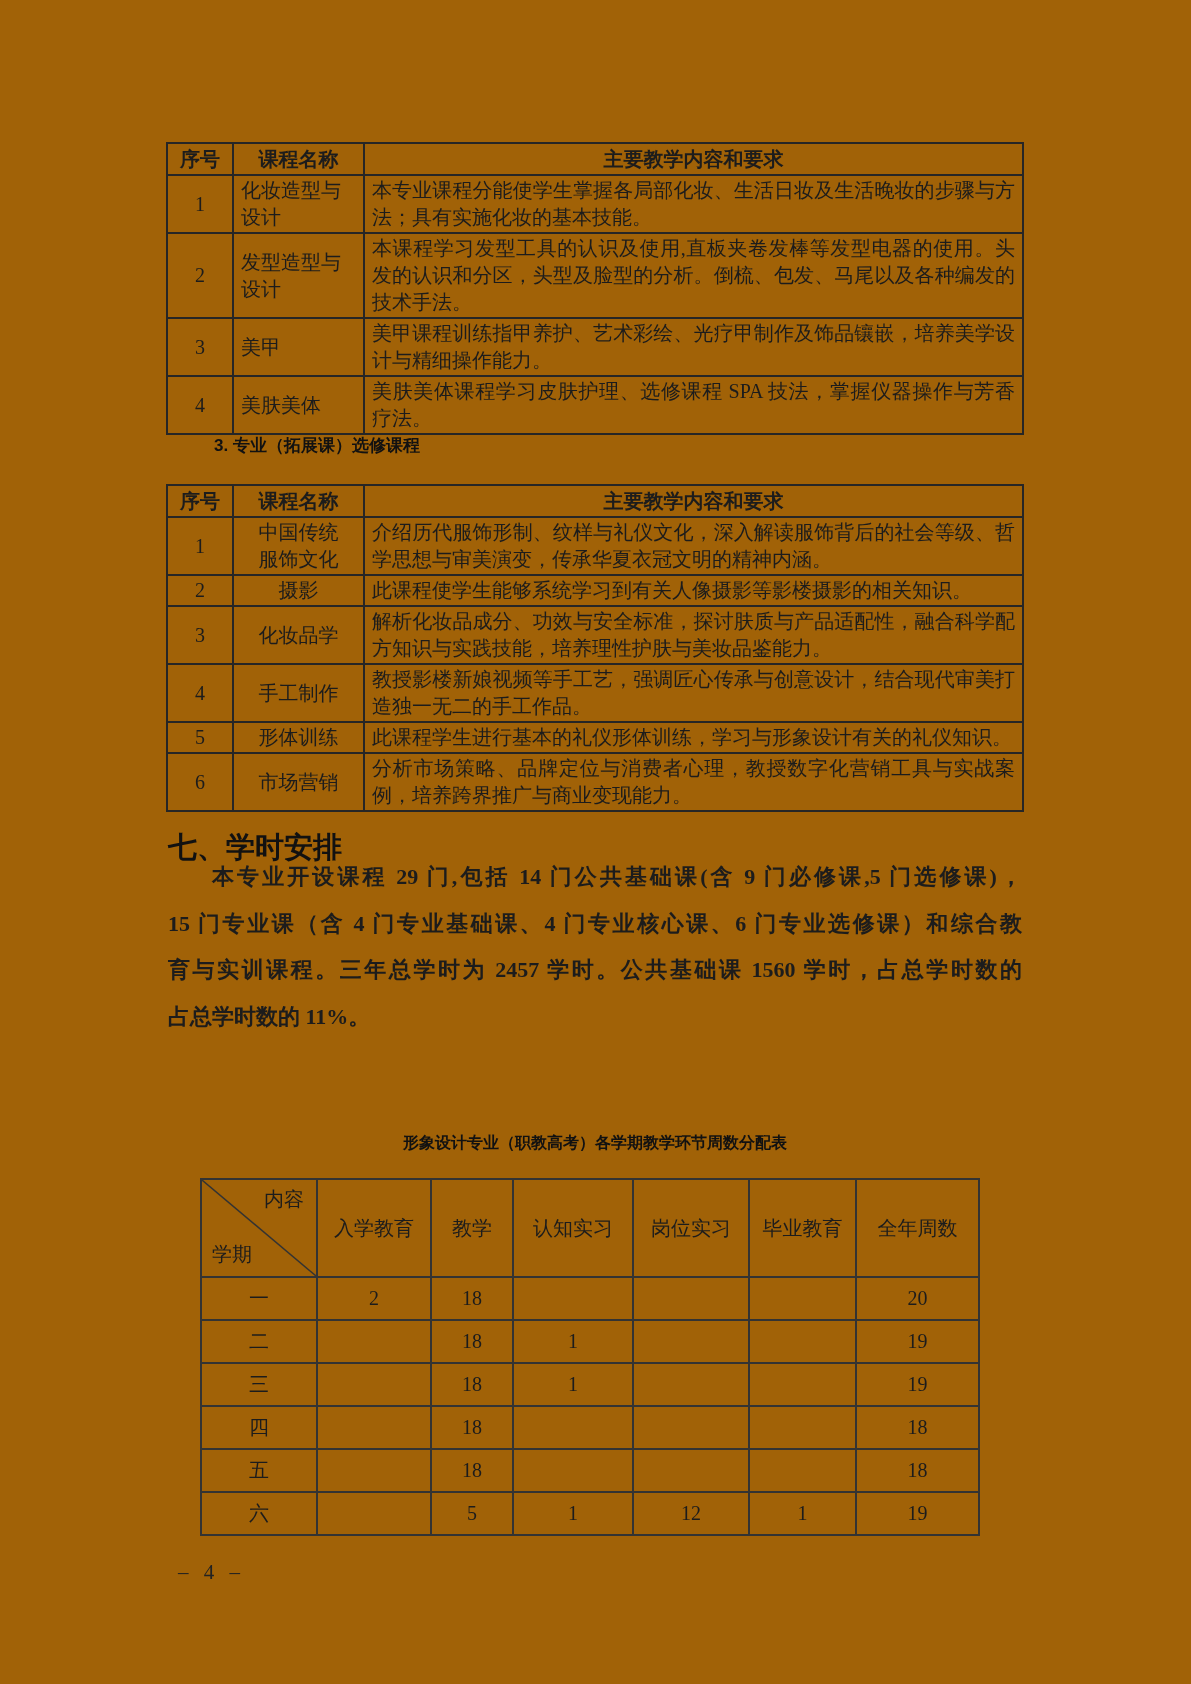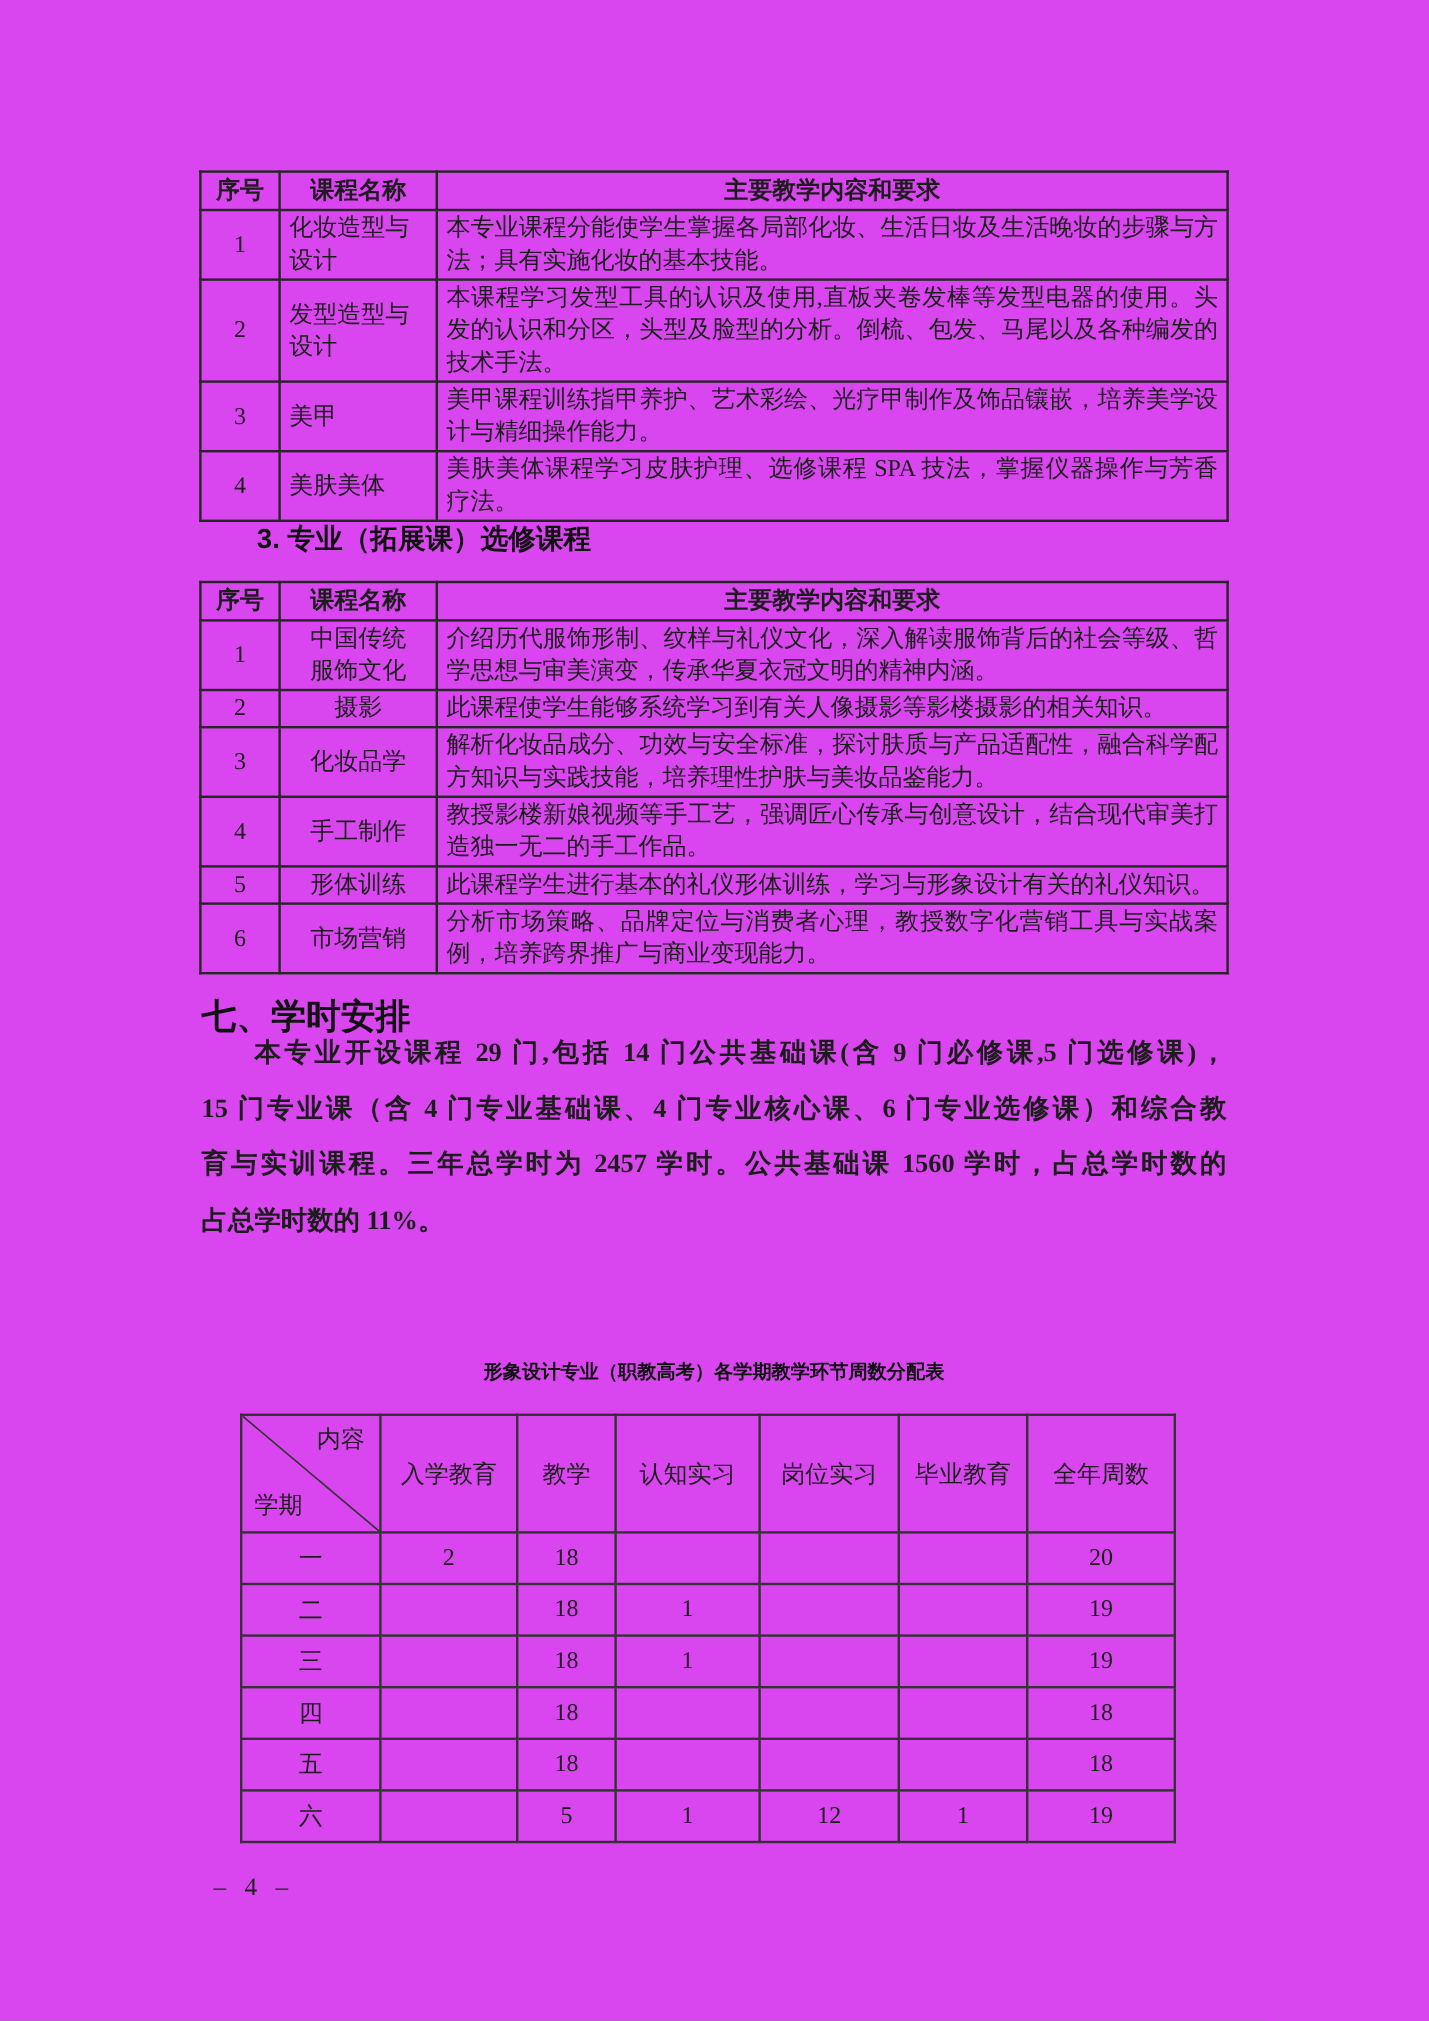--- a/index.html
+++ b/index.html
@@ -1,20 +1,20 @@
 <!DOCTYPE html>
 <html><head>
 <meta charset="utf-8">
 <style>
   html,body { margin:0; padding:0; background:#888; }
   .page {
     position:relative;
     width:1191px; height:1684px;
     margin:0 auto;
-    background:#d946ef;
+    background:#a16207;
     color:#1c1c1c;
     font-family:"Liberation Serif", serif;
     overflow:hidden;
   }
   
   table.ctable {
     border-collapse:collapse;
     table-layout:fixed;
     width:856px;
   }
@@ -34,21 +34,21 @@
   table.ctable td { padding:1px 7px; line-height:27px; }
   td.cell-no   { text-align:center; }
   td.cell-name { white-space:pre-line; text-align:left; }
   table.t2 td.cell-name { text-align:center; }
   td.cell-desc { text-align:justify;margin-left:28px; }
 
   
   .sec3-heading {
     position:absolute; left:214px; top:434px;
     font-family:"Liberation Sans", sans-serif;
-    font-weight:bold; font-size:23px; color:#111;
+    font-weight:bold; font-size:17px; color:#111;
   }
   .sec7-heading {
     position:absolute; left:168px; top:828px;
     font-family:"Liberation Sans", sans-serif;
     font-weight:bold; font-size:29px; color:#111;
   }
   .para {
     position:absolute; left:168px; top:854px; width:854px;
     font-size:22px; line-height:46.5px;
   }

